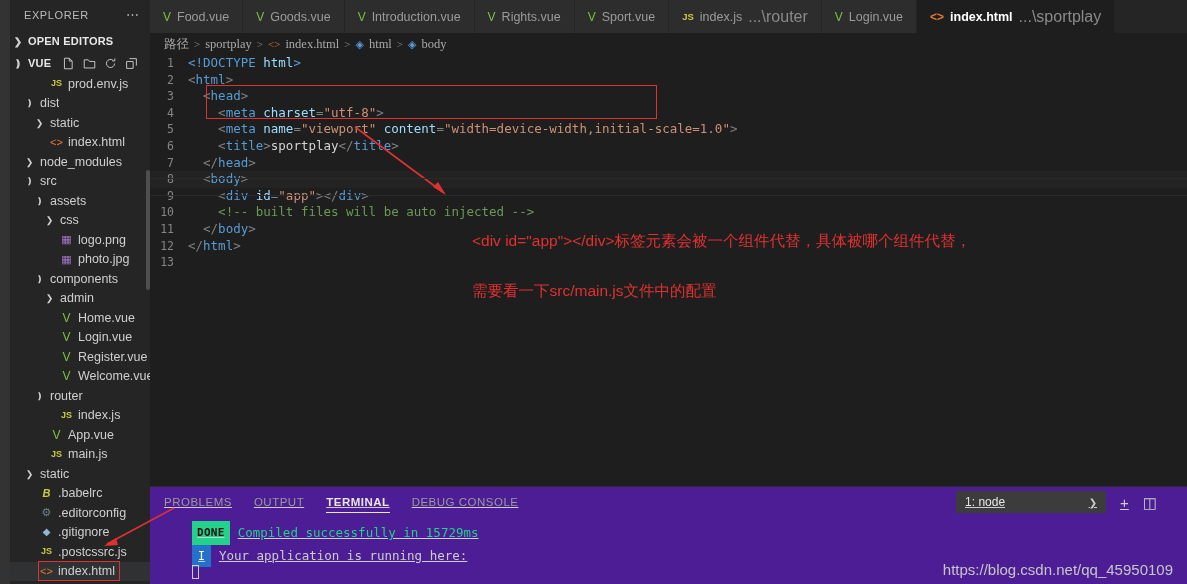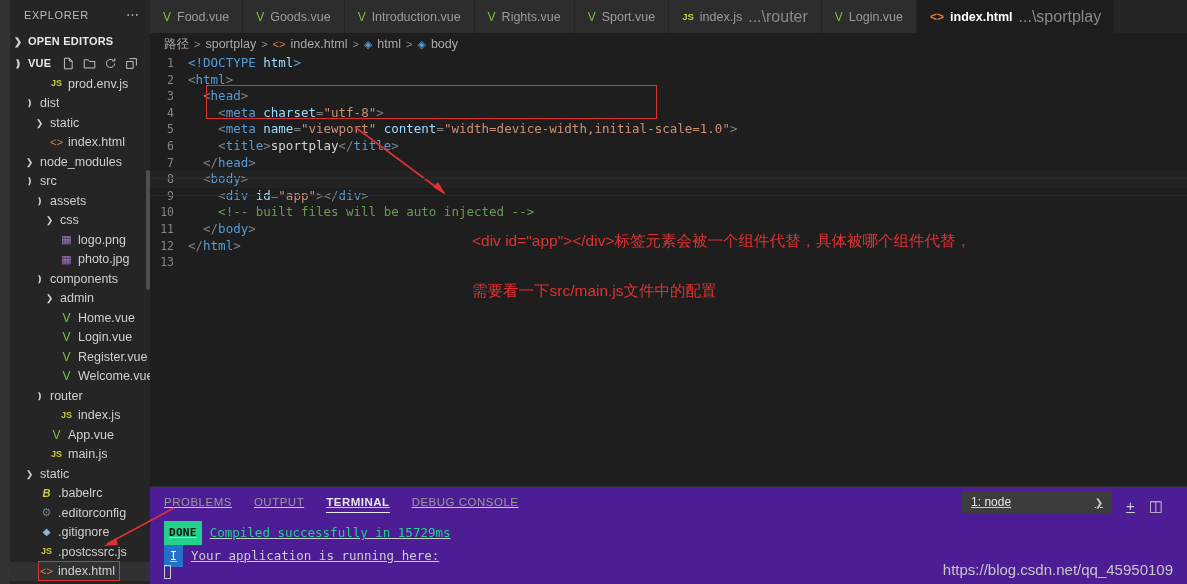--- a/index.html
+++ b/index.html
@@ -68,21 +68,21 @@
   .tab .tic { font-size:12px; }
   .tab .sub { color:#8a8a8a; font-weight:normal; font-size:16px; }
   .tic.vuefile { color:#7ac142; }
   .tic.js { color:#cbcb41; font-weight:bold; font-size:9.5px; }
   .tic.css { color:#4aa5d6; font-weight:bold; }
   .tic.html { color:#e37933; }
 
   
   .breadcrumb {
     height:22px; flex:0 0 22px; display:flex; align-items:center; gap:5px;
-    padding-left:14px; font-size:12.5px; color:#a9a9a9; background:#1e1e1e;
+    padding-left:14px; font-size:12.5px; color:#a9a9a9; background:#1e1e1e;font-family:Liberation Serif, serif;
   }
   .breadcrumb .sep { color:#8c8c8c; font-size:11px; }
   .bc-ic { font-size:11px; }
   .bc-ic.html { color:#e37933; }
   .bc-ic.tag { color:#5b9ad6; }
 
   
   .editor { flex:1 1 auto; position:relative; background:#1e1e1e; overflow:hidden; }
   .code {
     position:absolute; left:0; top:0; right:0;
@@ -115,29 +115,29 @@
   }
   svg.arrow-svg { position:absolute; overflow:visible; pointer-events:none; }
   .ed-line { position:absolute; right:0; height:1px; background:#2a2a2a; }
 
   
   .panel { height:98px; flex:0 0 98px; background:#4c1d95; position:relative; border-top:1px solid #2b2b2b;text-decoration:underline; }
   .panel-head { height:30px; display:flex; align-items:center; padding-left:14px; gap:22px; }
   .ptab { font-size:11.5px; letter-spacing:.5px; color:#9b9b9b; position:relative; height:30px; display:flex; align-items:center; }
   .ptab.active { color:#e7e7e7; font-weight:bold; }
   .ptab.active::after { content:""; position:absolute; left:0; right:0; bottom:4px; height:1.5px; background:#e7e7e7; }
-  .panel-actions { margin-left:auto; display:flex; align-items:flex-end; gap:14px; padding-right:24px; }
+  .panel-actions { margin-left:auto; display:flex; align-items:center; gap:14px; padding-right:30px; }
   .term-select {
     width:150px; height:22px; background:#3c3c3c; color:#e7e7e7;
     font-size:12px; display:flex; align-items:center; padding:0 8px;
     justify-content:space-between; border:1px solid #3c3c3c;
   }
   .pa-ic { color:#cccccc; font-size:15px; line-height:1; }
   .term-body { padding:4px 0 0 14px; font-family:"DejaVu Sans Mono", monospace; font-size:12.5px; line-height:22px; }
-  .term-row { display:flex; align-items:center; gap:8px; white-space:pre; }
+  .term-row { display:flex; align-items:center; gap:8px; white-space:pre;margin-left:28px; }
   .badge-done { background:#23d18b; color:#111; font-size:11px; padding:1px 5px; font-weight:bold; letter-spacing:.3px; }
   .badge-i { background:#2472c8; color:#fff; font-size:11.5px; padding:0px 6px; }
   .t-green { color:#23d18b; }
   .t-white { color:#cccccc; }
   .url-hl { background:#6e6e6e; color:#e0e0e0; }
   .term-cursor { display:inline-block; width:7px; height:14px; border:1px solid #cccccc; }
 
   .watermark {
     position:absolute; right:14px; bottom:6px;
     color:#c6c6c6; font-size:15px; font-family:"Liberation Sans", sans-serif;

